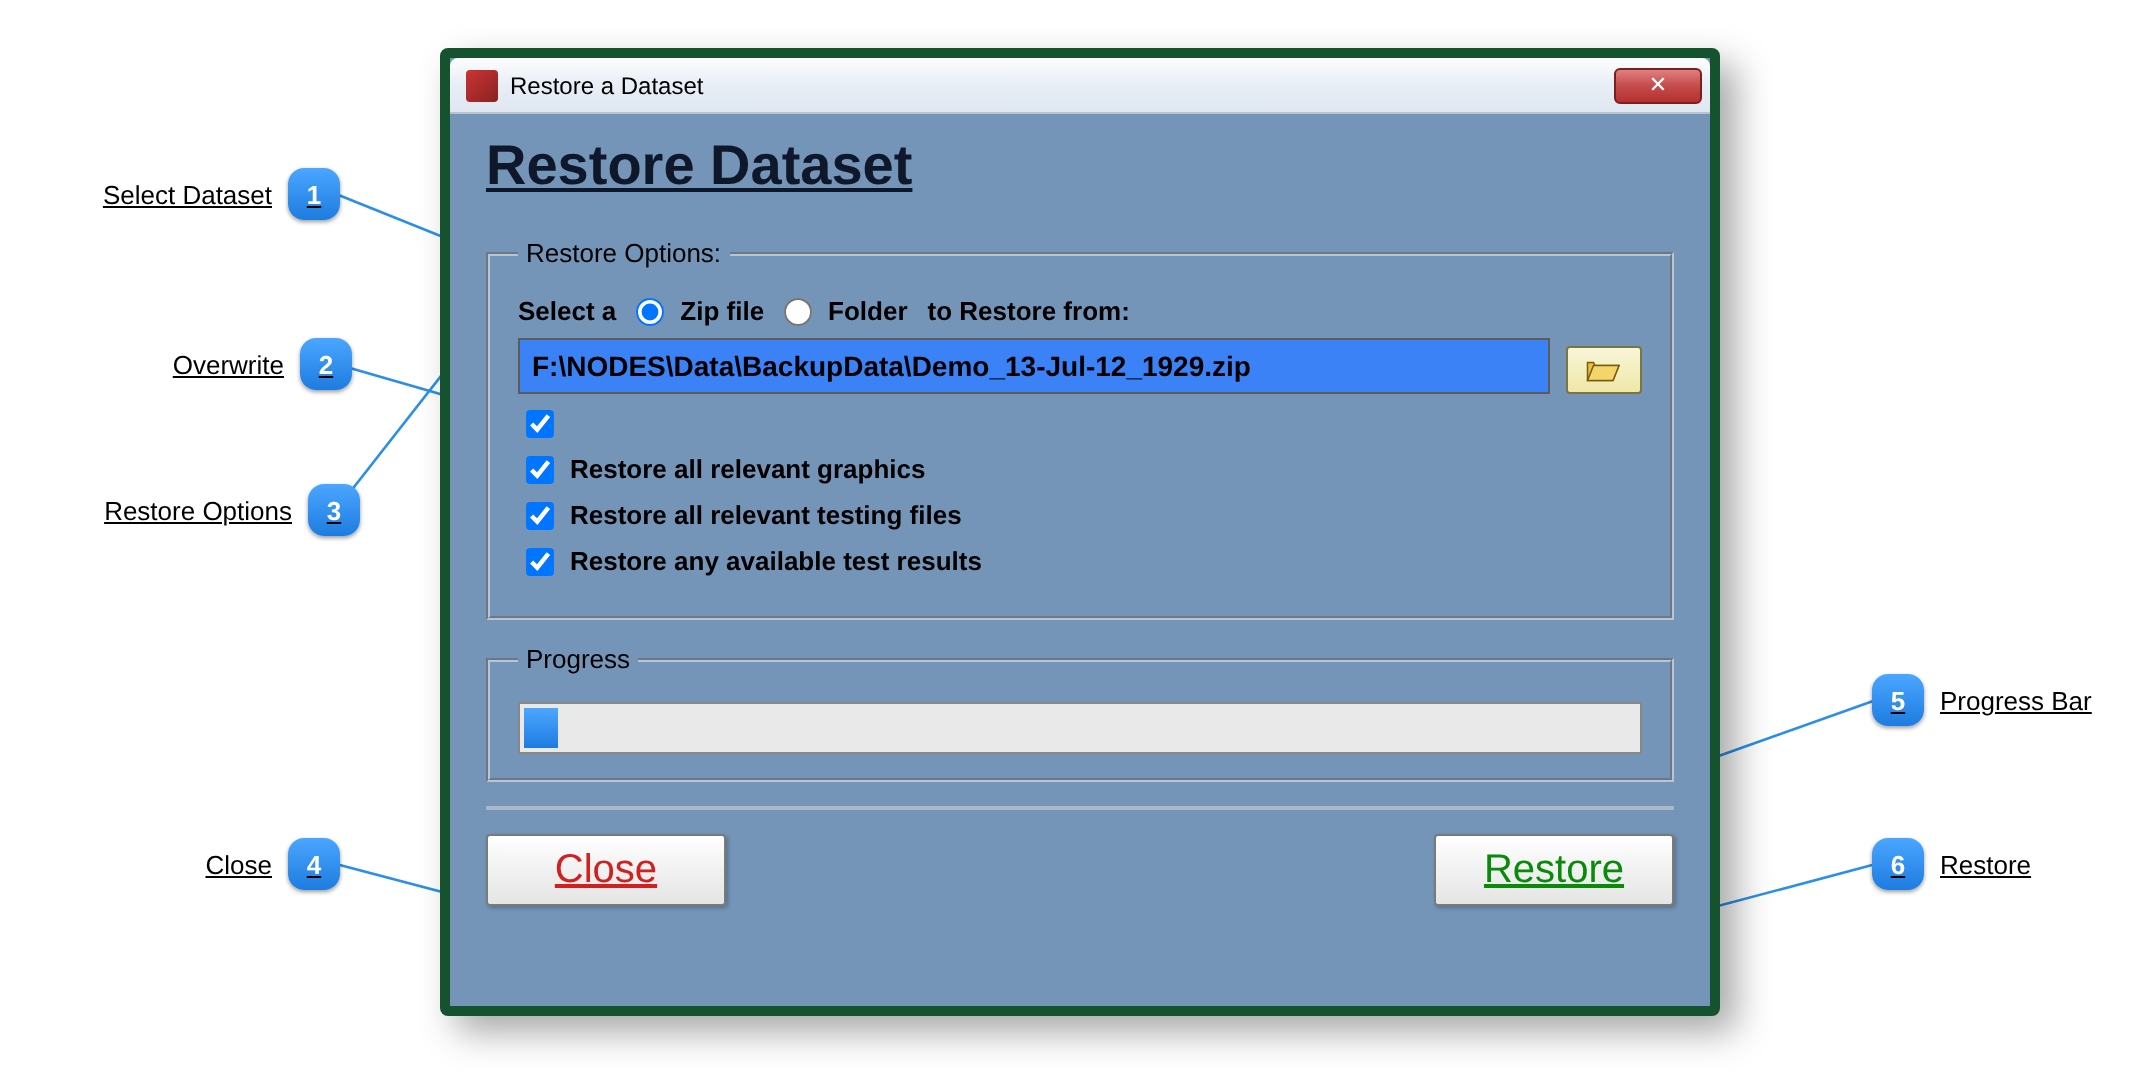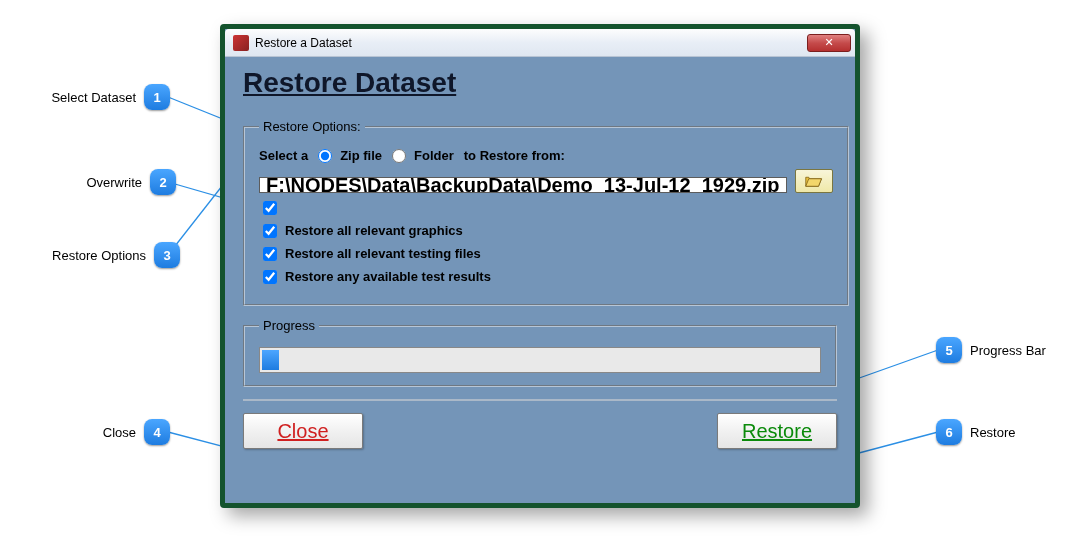--- a/index.html
+++ b/index.html
@@ -11,20 +11,21 @@
     font-family: "Segoe UI", Tahoma, Arial, sans-serif;
     position: relative;
     overflow: hidden;
   }
   .annot {
     position: absolute;
     display: flex;
     align-items: center;
     font-size: 13px;
     color: #000;
+    text-decoration: underline;
   }
   .annot.left { justify-content: flex-end; }
   .annot .bubble {
     width: 26px;
     height: 26px;
     border-radius: 8px;
     background: linear-gradient(180deg,#4aa6ff 0%,#1e7ce0 100%);
     color: #fff;
     display: flex;
     align-items: center;
@@ -124,26 +125,26 @@
     margin: 4px 0;
   }
   .row.opt { margin: 8px 0; }
   input[type=radio], input[type=checkbox] {
     width: 14px; height: 14px;
     margin: 0 2px 0 4px;
   }
   .pathrow { gap: 8px; margin-top: 6px; }
   .pathbox {
     flex: 1;
-    height: 16px;
-    background: #ffffff;
+    height: 28px;
+    background: #3b82f6;
     border: 1px solid #5c5c5c;
     padding: 2px 6px;
     font-family: Arial, sans-serif;
-    font-size: 20px;
+    font-size: 14px;
     font-weight: 700;
     color: #000;
     display: flex;
     align-items: center;
     overflow: hidden;
     white-space: nowrap;
   }
   .browsebtn {
     width: 38px; height: 24px;
     background: linear-gradient(180deg,#f8f5d9 0%,#efe8a8 100%);

